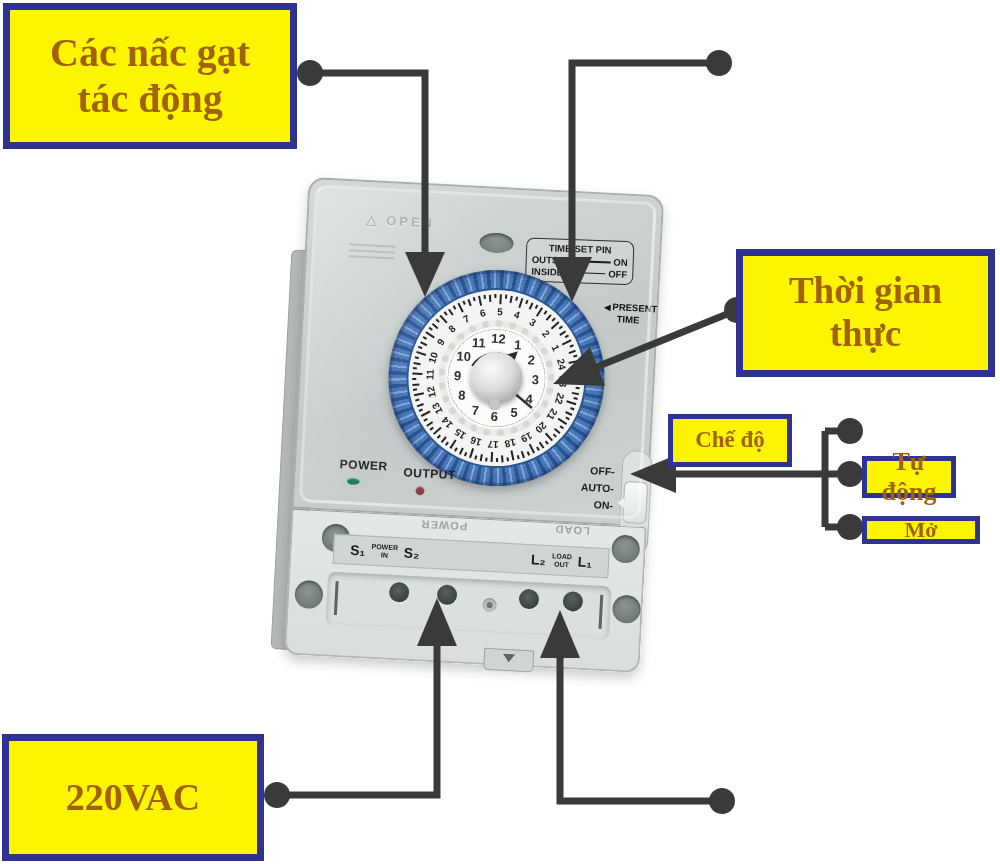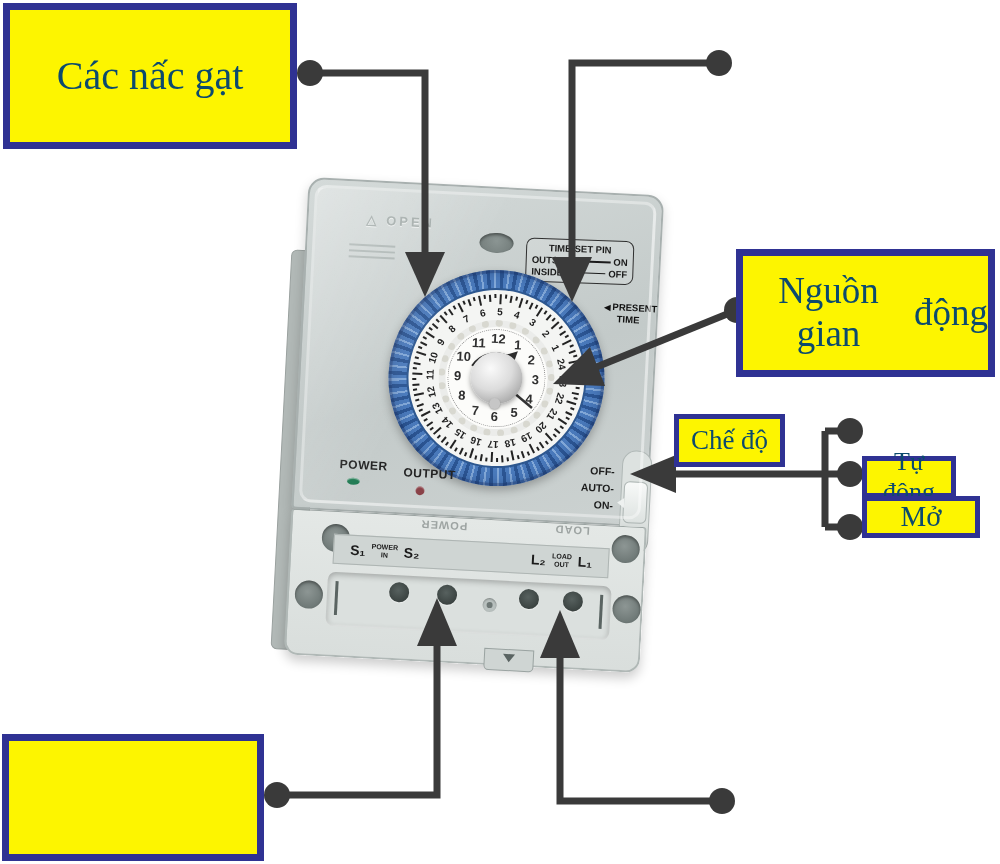--- a/index.html
+++ b/index.html
@@ -1,31 +1,31 @@
 <!DOCTYPE html>
 <html><head>
 <meta charset="utf-8">
 <style>
   html,body{margin:0;padding:0;background:#fff;}
   .stage{position:relative;width:1000px;height:864px;background:#ffffff;overflow:hidden;
          font-family:"Liberation Sans",sans-serif;}
 
   
   .ann-box{position:absolute;box-sizing:border-box;background:#fdf500;border:7px solid #2f3293;
-           display:flex;flex-direction:row;align-items:center;justify-content:center;
-           font-family:"Liberation Serif",serif;font-weight:normal;color:#0c4a6e;
+           display:flex;flex-direction:column;align-items:center;justify-content:center;
+           font-family:"Liberation Serif",serif;font-weight:bold;color:#a16207;
            text-align:center;line-height:1.16;z-index:6;}
   .ann-box.small{border-width:5px;}
   .bx-trip{left:3px;top:3px;width:294px;height:146px;font-size:40px;}
   .bx-pos{left:731px;top:2px;width:266px;height:126px;font-size:37px;}
   .bx-real{left:736px;top:249px;width:259px;height:128px;font-size:37px;}
-  .bx-mode{left:668px;top:414px;width:111px;height:53px;font-size:27px;margin-left:6px;}
+  .bx-mode{left:668px;top:414px;width:124px;height:53px;font-size:23px;}
   .bx-off{left:862px;top:407px;width:118px;height:42px;font-size:26px;}
   .bx-auto{left:862px;top:456px;width:94px;height:42px;font-size:26px;}
-  .bx-on{left:862px;top:496px;width:118px;height:42px;font-size:29px;}
+  .bx-on{left:862px;top:516px;width:118px;height:28px;font-size:22px;}
   .bx-pwr{left:2px;top:734px;width:262px;height:127px;font-size:38px;}
   .bx-load{left:736px;top:734px;width:259px;height:128px;font-size:40px;}
 
   
   .wires{position:absolute;left:0;top:0;z-index:5;pointer-events:none;}
 
   
   .backplate{position:absolute;left:281px;top:250px;width:30px;height:398px;background:#b2b9b7;
              border:1px solid #9aa19f;border-radius:6px;transform:rotate(3deg);z-index:0;}
   .device{position:absolute;left:296px;top:186px;width:356px;height:478px;transform:rotate(3deg);
@@ -388,30 +388,32 @@
       <circle cx="850" cy="431" r="13"></circle>
       <circle cx="850" cy="474" r="13"></circle>
       <circle cx="850" cy="527" r="13"></circle>
       <circle cx="277" cy="795" r="13"></circle>
       <circle cx="722" cy="801" r="13"></circle>
     </g>
   </svg>
 
   <div class="ann-box bx-trip">
     <span>Các nấc gạt</span>
+    <span>tác động</span>
   </div>
   <div class="ann-box bx-real">
-    <span>Nguồn gian</span>
-    <span>động</span>
+    <span>Thời gian</span>
+    <span>thực</span>
   </div>
   <div class="ann-box small bx-mode">
     <span>Chế độ</span>
   </div>
   <div class="ann-box small bx-auto">
     <span>Tự động</span>
   </div>
   <div class="ann-box small bx-on">
     <span>Mở</span>
   </div>
   <div class="ann-box bx-pwr">
+    <span>220VAC</span>
   </div>
 
 </div>
 
 </body></html>

